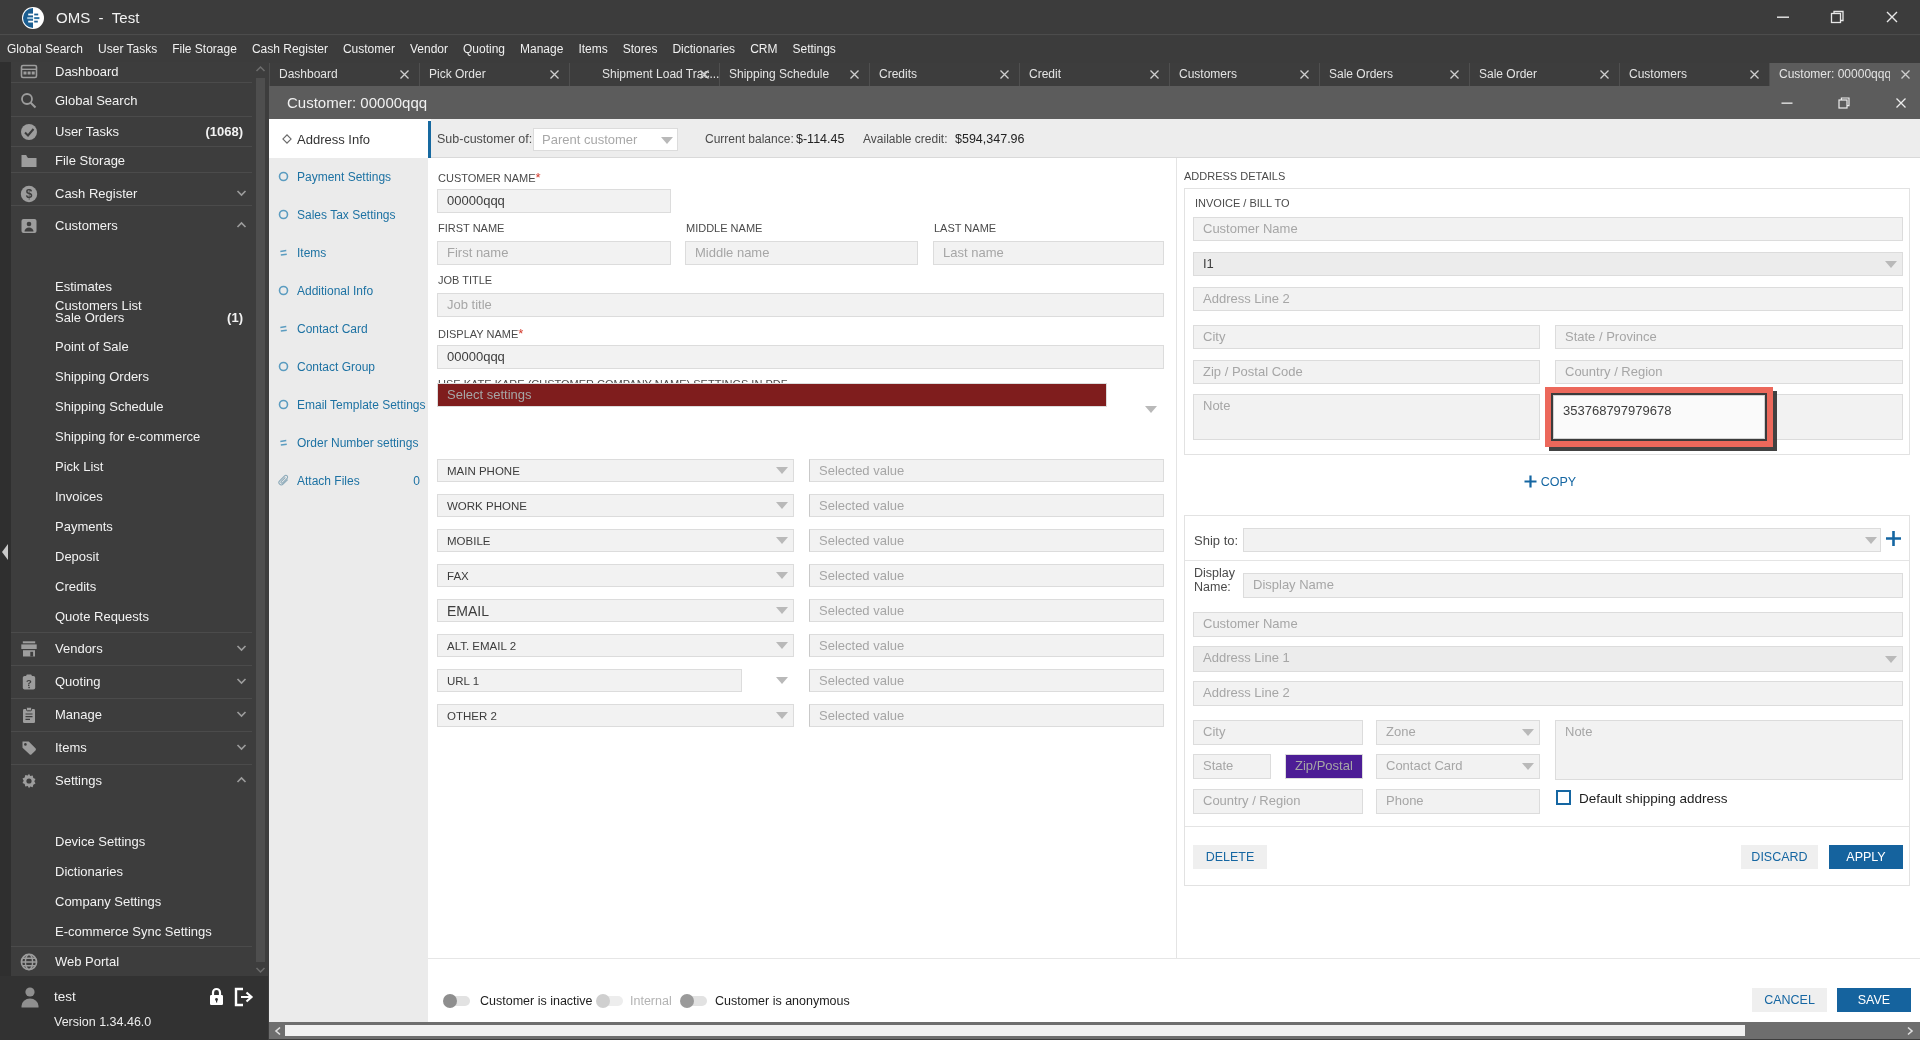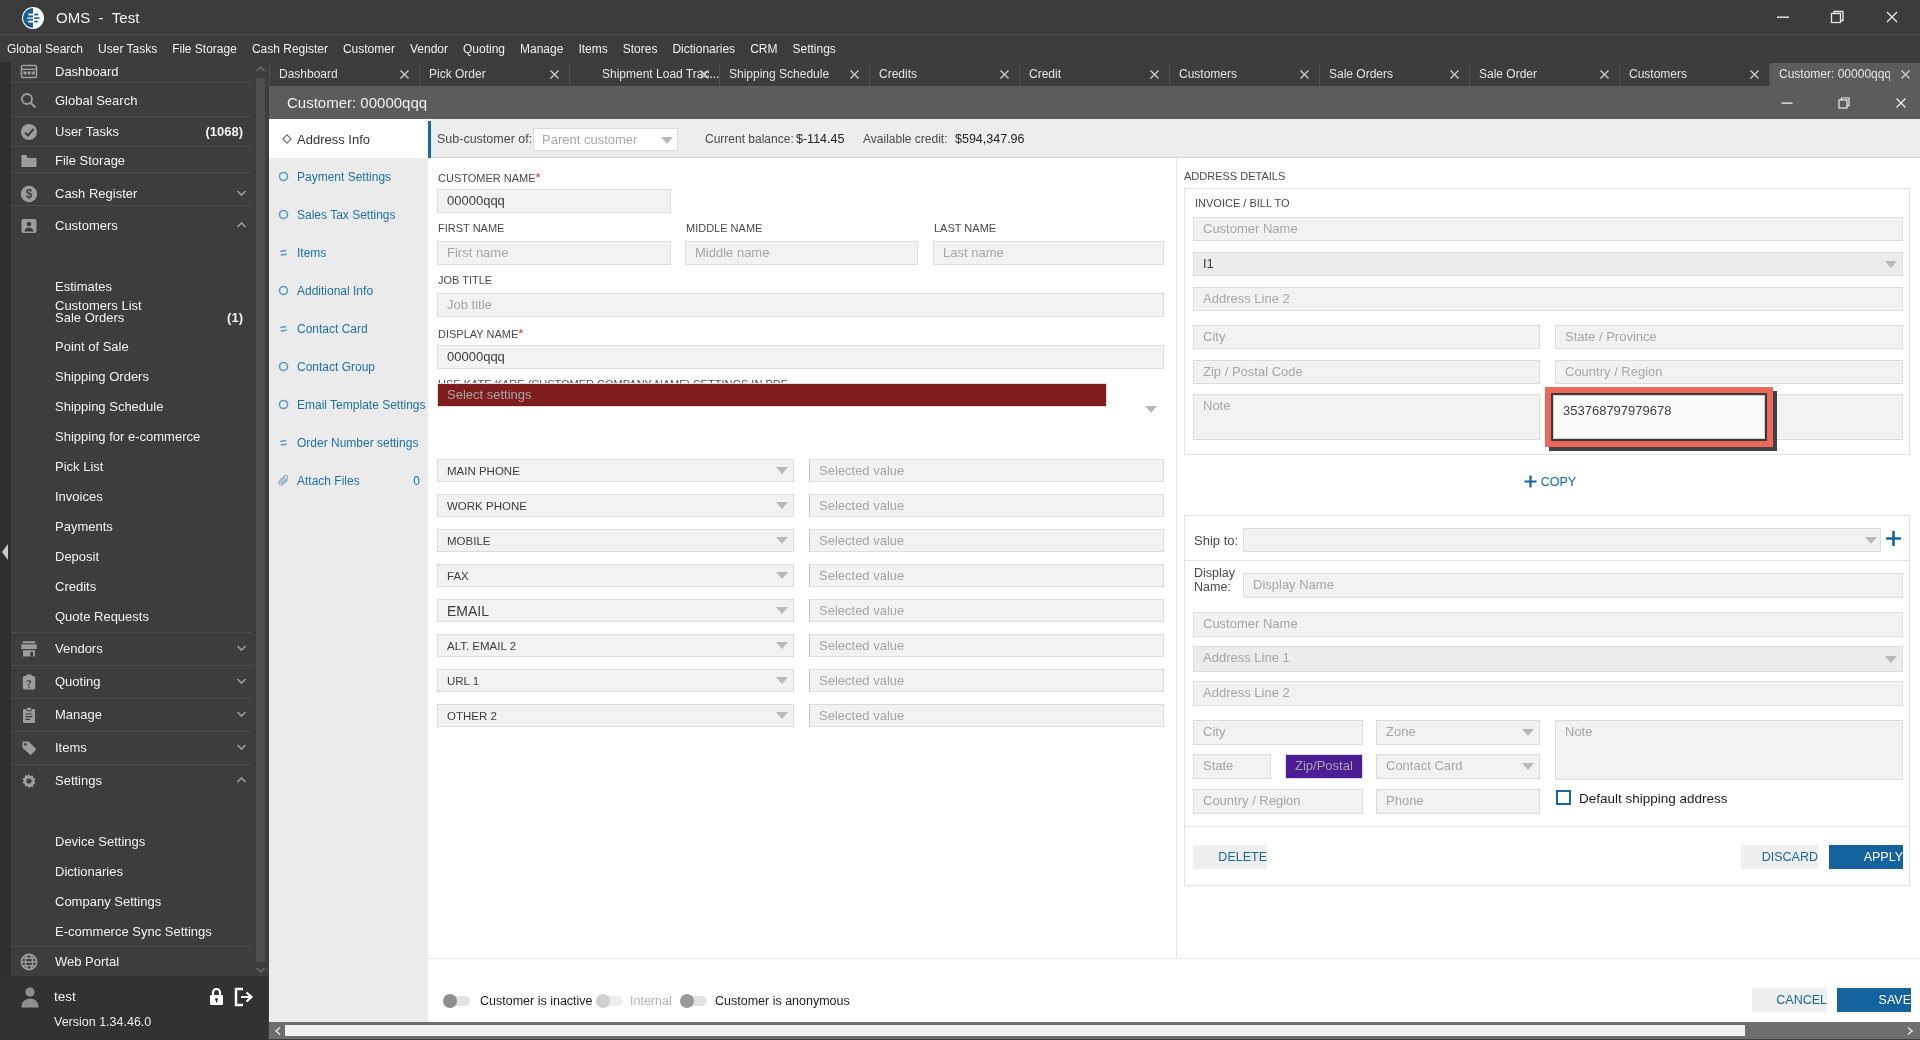--- a/index.html
+++ b/index.html
@@ -41,21 +41,21 @@
 #topbar { position:absolute; left:162px; top:0; width:1489px; height:39px; background:#ededed; border-bottom:1px solid #d9d9d9; }
 
 .flabel { position:absolute; font-size:11px; color:#4a4a4a; white-space:nowrap; }
 .req { color:#d33a2c; font-size:13px; }
 .inp { position:absolute; background:#f2f2f2; border:1px solid #dcdcdc; font-size:13px; color:#3d3d3d; line-height:22px; padding-left:9px; white-space:nowrap; overflow:hidden; }
 .ph { color:#a6a6a6; }
 .dd-ar { position:absolute; width:0; height:0; border-left:6px solid transparent; border-right:6px solid transparent; border-top:7px solid #b9b9b9; }
 .vline { position:absolute; background:#e4e4e4; }
 
 .pbox { position:absolute; background:#fff; border:1px solid #e2e2e2; }
-.btn { position:absolute; font-size:12.5px; text-align:right; }
+.btn { position:absolute; font-size:12.5px; text-align:center; }
 .btn.light { background:#efefef; color:#1566a2; }
 .btn.prim { background:#15639e; color:#fff; }
 
 .toggle { position:absolute; width:26px; height:10px; border-radius:5px; background:#e2e2e2; }
 .toggle .knob { position:absolute; left:-1px; top:-2px; width:14px; height:14px; border-radius:50%; background:#8e8e8e; }
 
 #hscroll { position:absolute; left:269px; top:1022px; width:1651px; height:17px; background:#6e6e6e; }
 #hthumb { position:absolute; left:16px; top:3px; width:1460px; height:11px; background:#f1f1f1; }
 </style>
 </head>
@@ -484,21 +484,21 @@
   <div class="inp ph" style="left:540px;top:410px;width:355px;height:23px;background:#f2f2f2;border-left:1px solid #c9c9c9;">Selected value</div>
   <div class="inp" style="left:168px;top:445px;width:357px;height:23px;background:#f2f2f2;"><span style="font-size:11.5px;color:#3d3d3d;">FAX</span></div>
   <div class="dd-ar" style="left:507px;top:453px;"></div>
   <div class="inp ph" style="left:540px;top:445px;width:355px;height:23px;background:#f2f2f2;border-left:1px solid #c9c9c9;">Selected value</div>
   <div class="inp" style="left:168px;top:480px;width:357px;height:23px;background:#f2f2f2;"><span style="font-size:14px;color:#3d3d3d;">EMAIL</span></div>
   <div class="dd-ar" style="left:507px;top:488px;"></div>
   <div class="inp ph" style="left:540px;top:480px;width:355px;height:23px;background:#f2f2f2;border-left:1px solid #c9c9c9;">Selected value</div>
   <div class="inp" style="left:168px;top:515px;width:357px;height:23px;background:#f2f2f2;"><span style="font-size:11.5px;color:#3d3d3d;">ALT. EMAIL 2</span></div>
   <div class="dd-ar" style="left:507px;top:523px;"></div>
   <div class="inp ph" style="left:540px;top:515px;width:355px;height:23px;background:#f2f2f2;border-left:1px solid #c9c9c9;">Selected value</div>
-  <div class="inp" style="left:168px;top:550px;width:357px;height:23px;background:#f2f2f2;"><span style="font-size:11.5px;color:#3d3d3d;">URL 1</span></div>
+  <div class="inp" style="left:168px;top:550px;width:305px;height:23px;background:#f2f2f2;"><span style="font-size:11.5px;color:#3d3d3d;">URL 1</span></div>
   <div class="dd-ar" style="left:507px;top:558px;"></div>
   <div class="inp ph" style="left:540px;top:550px;width:355px;height:23px;background:#f2f2f2;border-left:1px solid #c9c9c9;">Selected value</div>
   <div class="inp" style="left:168px;top:585px;width:357px;height:23px;background:#f2f2f2;"><span style="font-size:11.5px;color:#3d3d3d;">OTHER 2</span></div>
   <div class="dd-ar" style="left:507px;top:593px;"></div>
   <div class="inp ph" style="left:540px;top:585px;width:355px;height:23px;background:#f2f2f2;border-left:1px solid #c9c9c9;">Selected value</div>
   <span class="flabel" style="left:915px;top:51px;font-size:11px;">ADDRESS DETAILS</span>
   <div class="pbox" style="left:915px;top:69px;width:726px;height:267px;"></div>
   <span class="flabel" style="left:926px;top:78px;font-size:11px;">INVOICE / BILL TO</span>
   <div class="inp ph" style="left:924px;top:98px;width:710px;height:24px;background:#f2f2f2;">Customer Name</div>
   <div class="inp" style="left:924px;top:133px;width:710px;height:24px;background:#ececec;"><span style="color:#3d3d3d;">I1</span></div>

